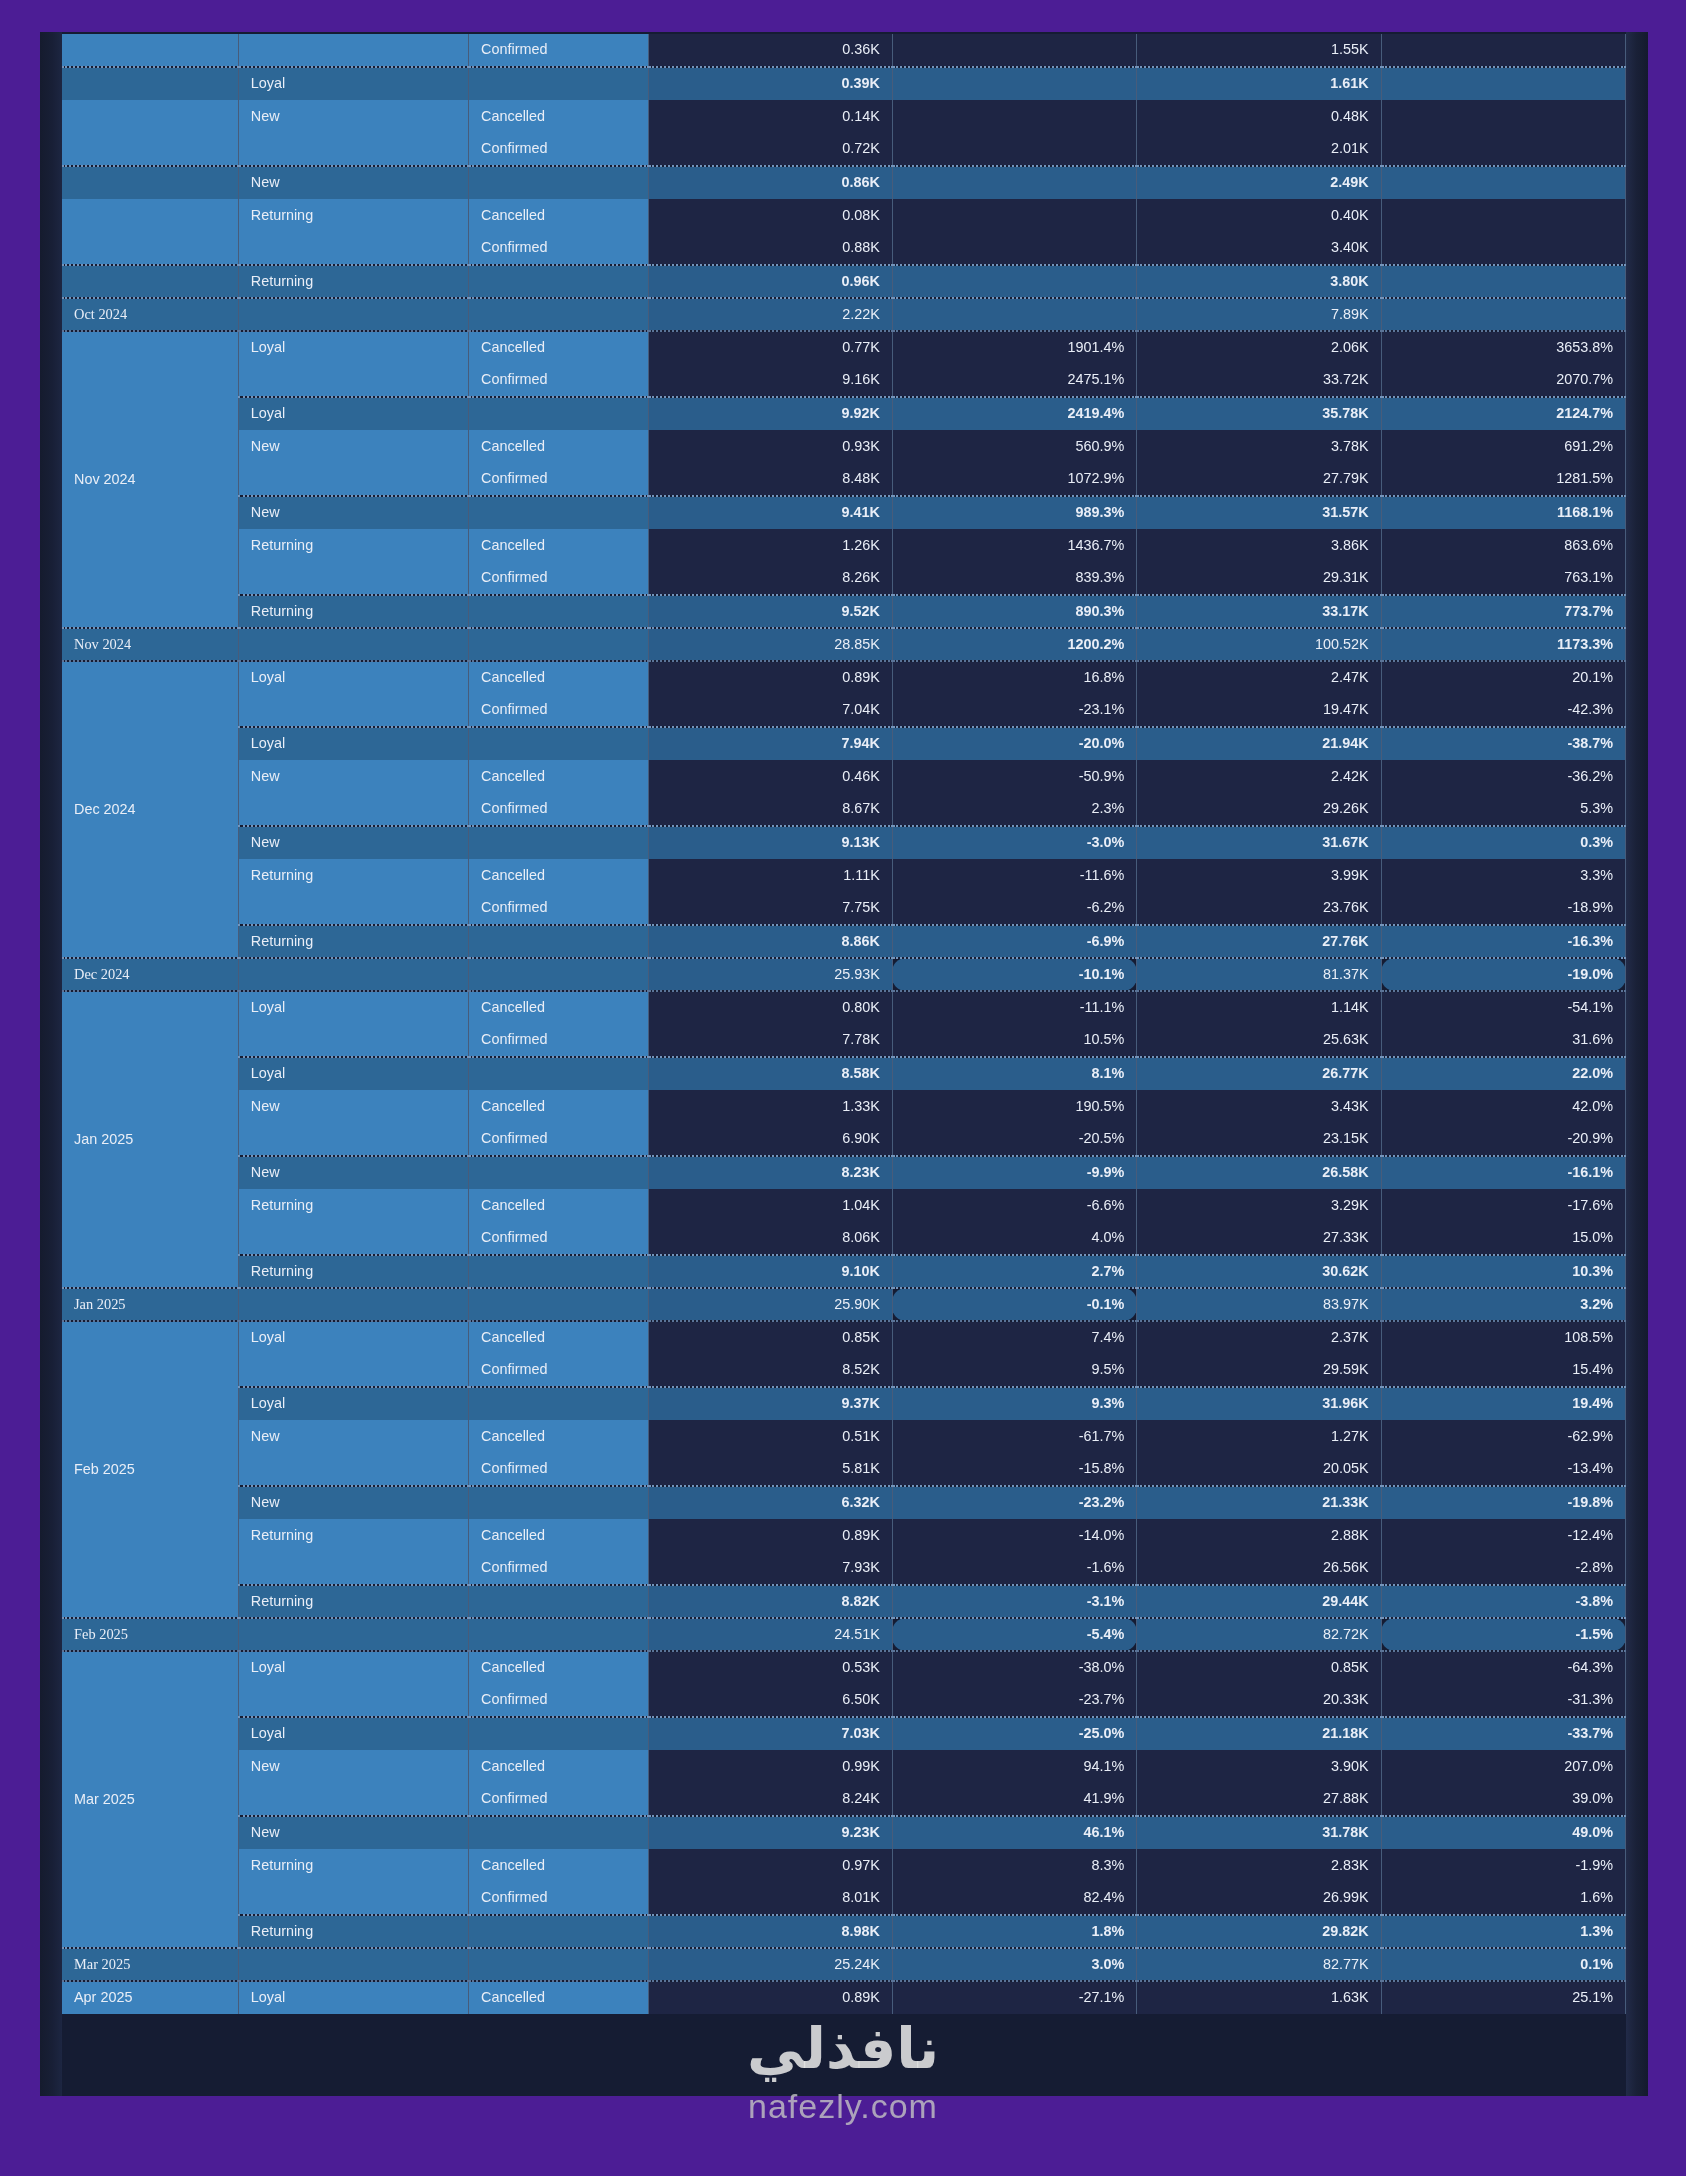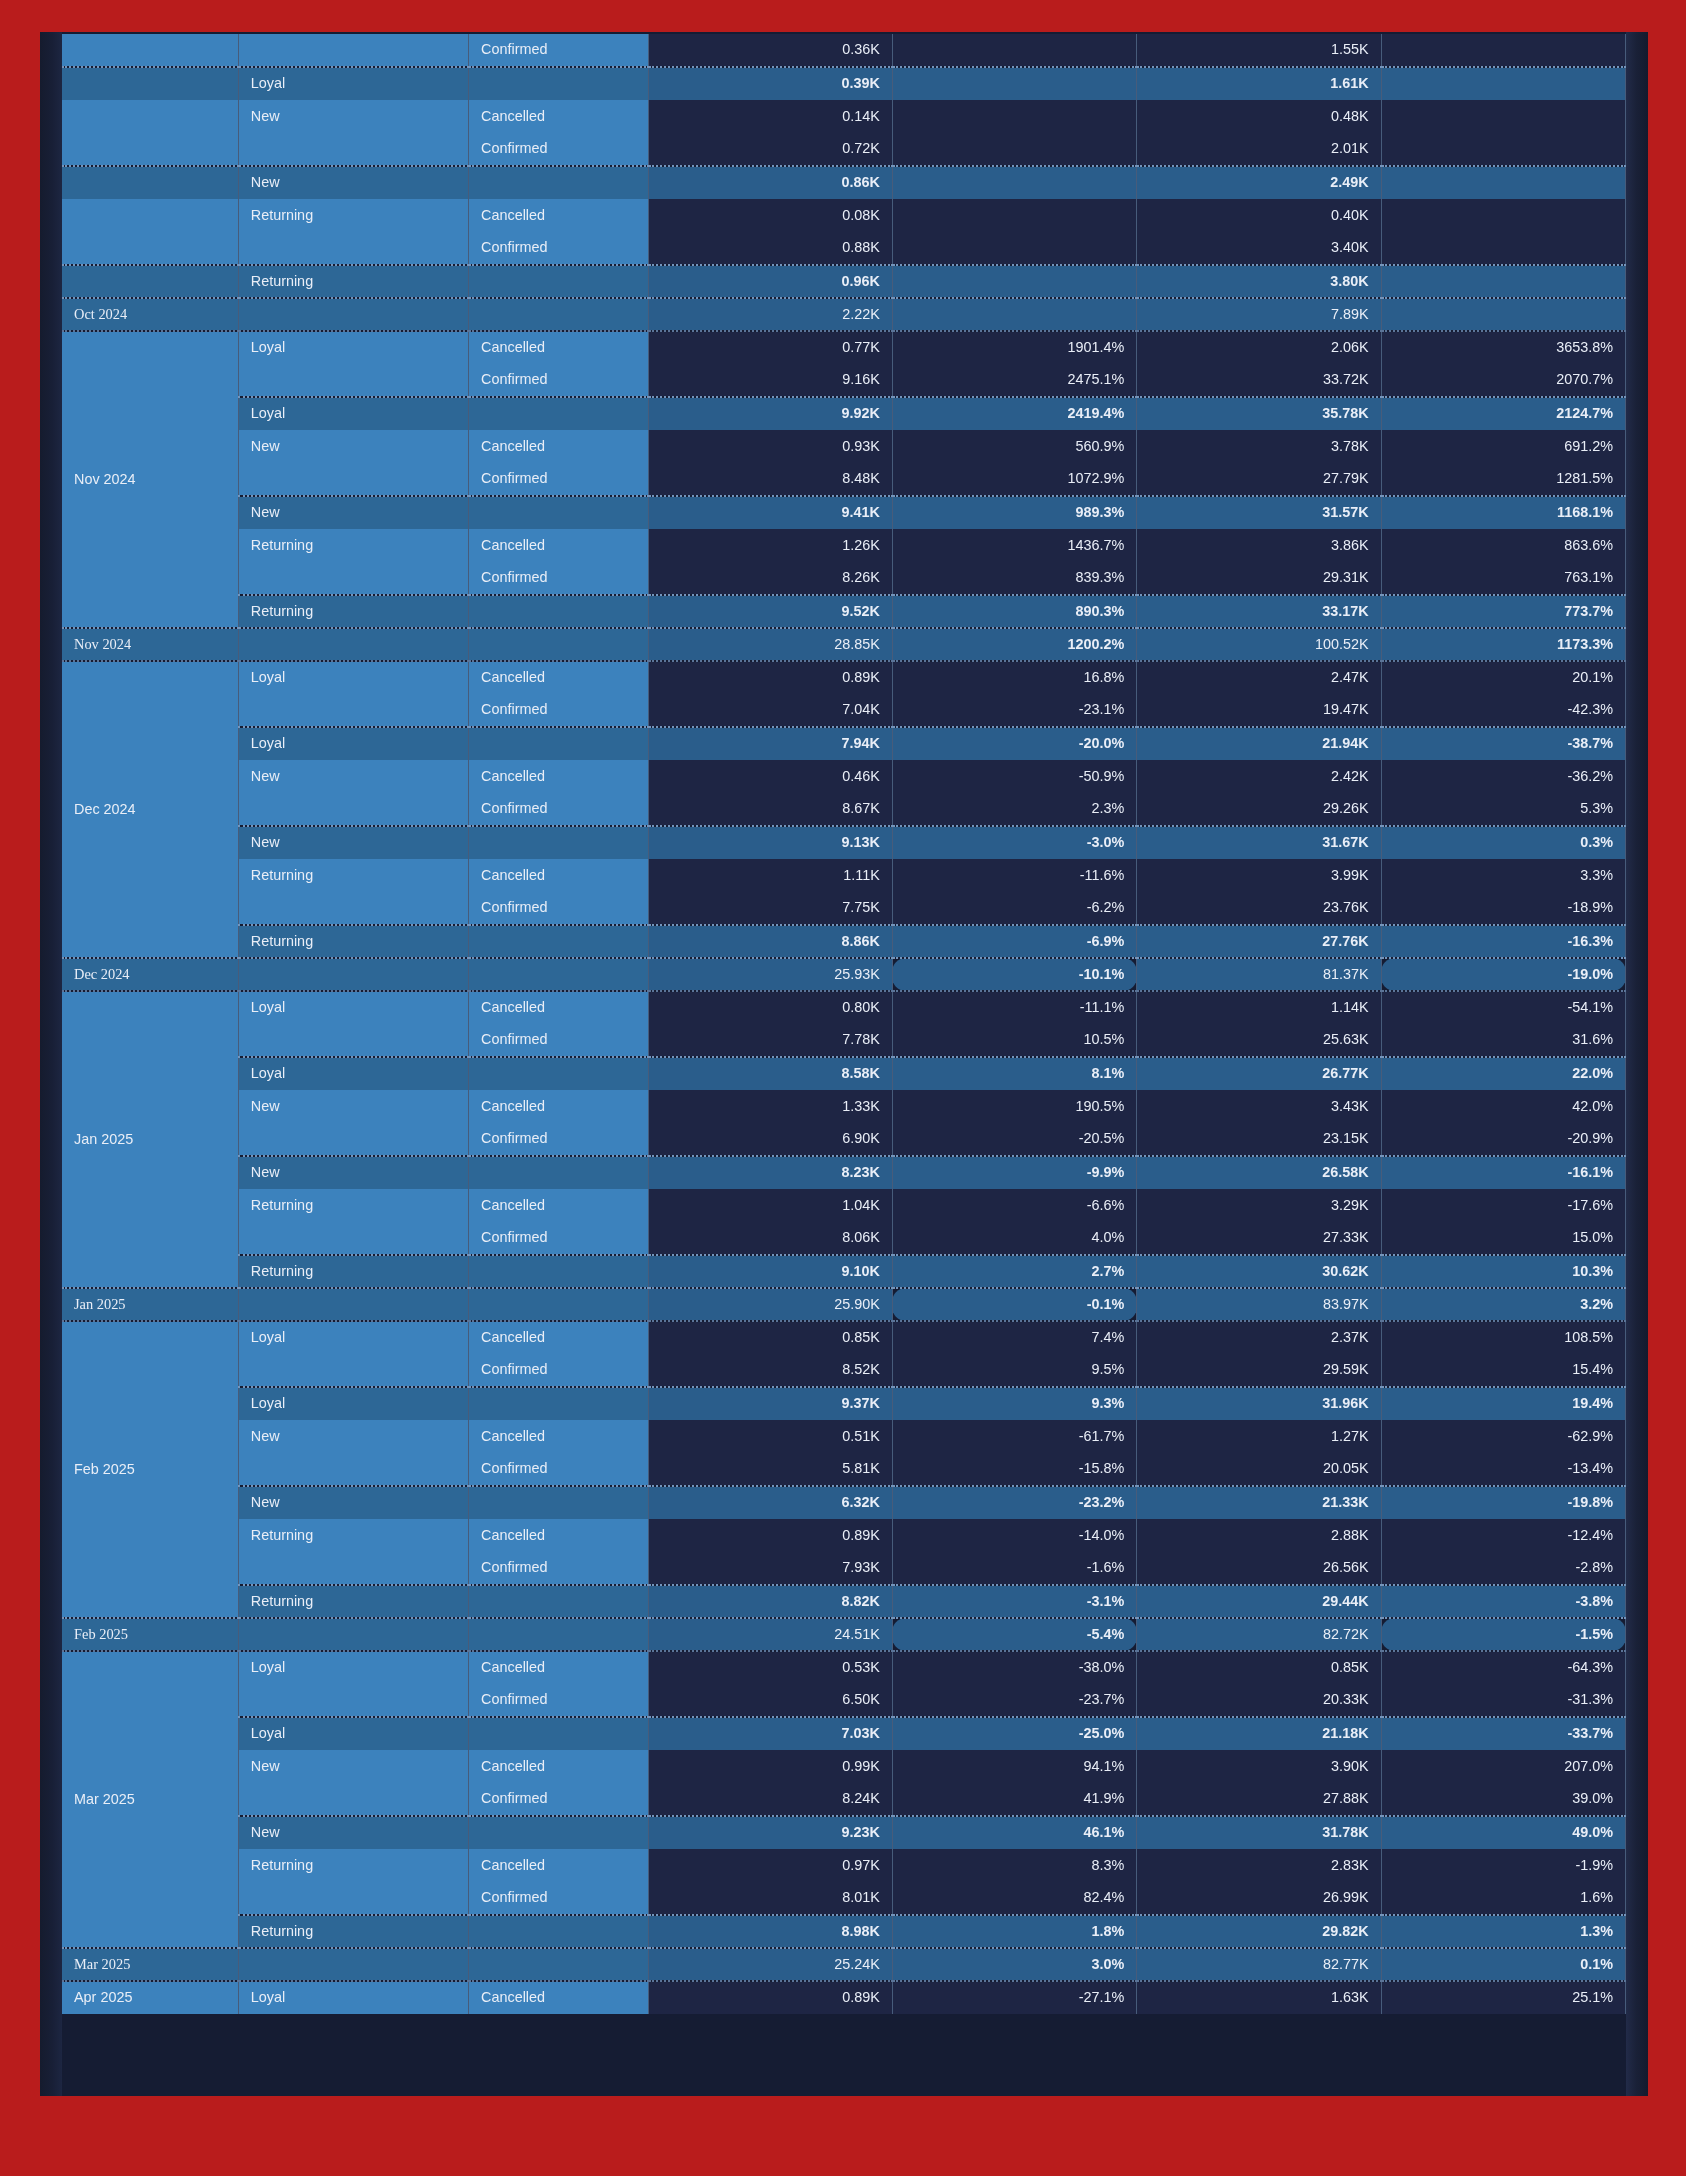--- a/index.html
+++ b/index.html
@@ -7,21 +7,21 @@
     margin: 0; padding: 0;
     width: 1686px; height: 2176px;
     background: #ffffff;
     font-family: "Liberation Sans", sans-serif;
     overflow: hidden;
   }
   #page {
     position: relative;
     width: 1686px;
     height: 2176px;
-    background: #b91c1c;
+    background: #4c1d95;
   }
 
   
   #report-canvas {
     position: absolute;
     left: 40px;
     top: 32px;
     width: 1608px;
     height: 2064px;
     background: #151c33;
@@ -659,15 +659,19 @@
               <td class="num">0.89K</td>
               <td class="num">-27.1%</td>
               <td class="num">1.63K</td>
               <td class="num">25.1%</td>
             </tr>
           </tbody>
       </table>
     </div>
   </div>
 
+  <div id="watermark">
+    <div class="wm-ar">نافذلي</div>
+    <div class="wm-en">nafezly.com</div>
+  </div>
 
 </div>
 
 
 </body></html>

